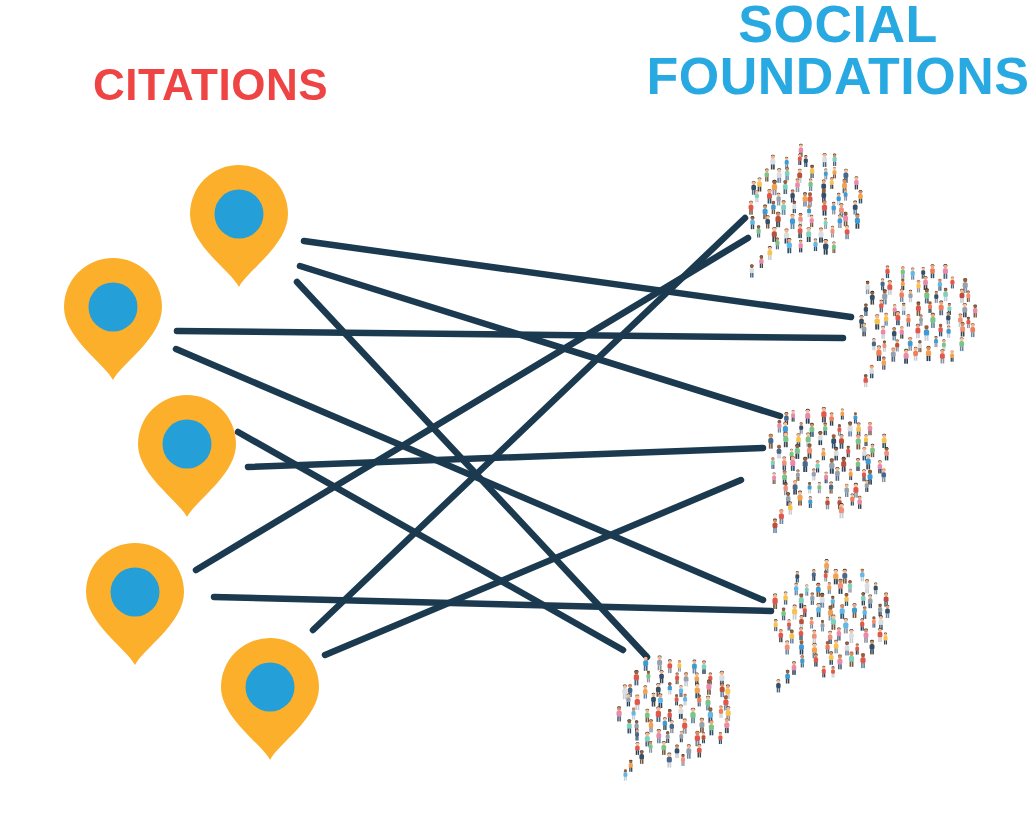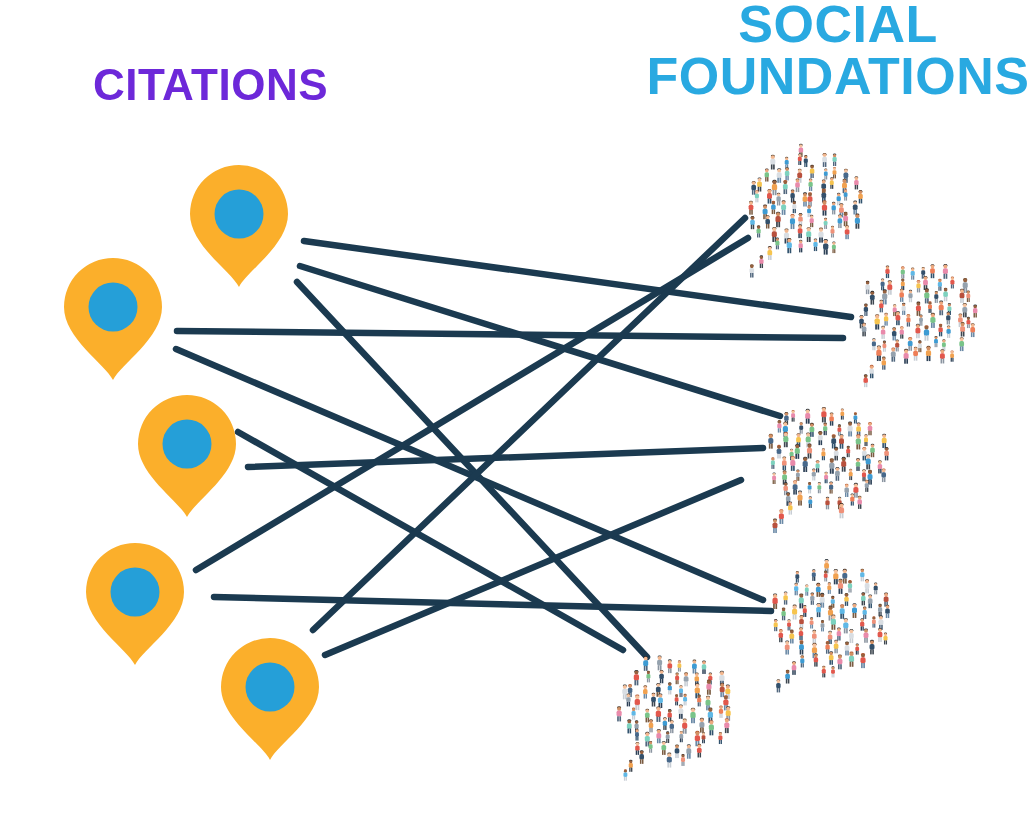--- a/index.html
+++ b/index.html
@@ -11,21 +11,21 @@
     position:absolute;font-weight:700;letter-spacing:.5px;white-space:nowrap;
   }
   #heading-left{left:93px;top:62px;font-size:44px;line-height:46px;}
   #heading-right{left:623px;top:-2px;width:430px;text-align:center;font-size:52px;line-height:52px;}
   #scene{position:absolute;left:0;top:0;}
 </style>
 </head>
 <body>
 
 <div class="stage">
-  <div class="heading" id="heading-left" style="color: #6d28d9;">CITATIONS</div>
+  <div class="heading" id="heading-left" style="color: #ef4444;">CITATIONS</div>
 
   <div class="heading" id="heading-right" style="color: rgb(41, 169, 225);">
     <div>SOCIAL</div>
     <div>FOUNDATIONS</div>
   </div>
 
   <svg id="scene" width="1030" height="838" viewBox="0 0 1030 838">
       <g>
         <line x1="304" y1="241" x2="851" y2="317" stroke="#1b3a50" stroke-width="6.5" stroke-linecap="round"></line>
         <line x1="300" y1="266" x2="780" y2="416" stroke="#1b3a50" stroke-width="6.5" stroke-linecap="round"></line>

